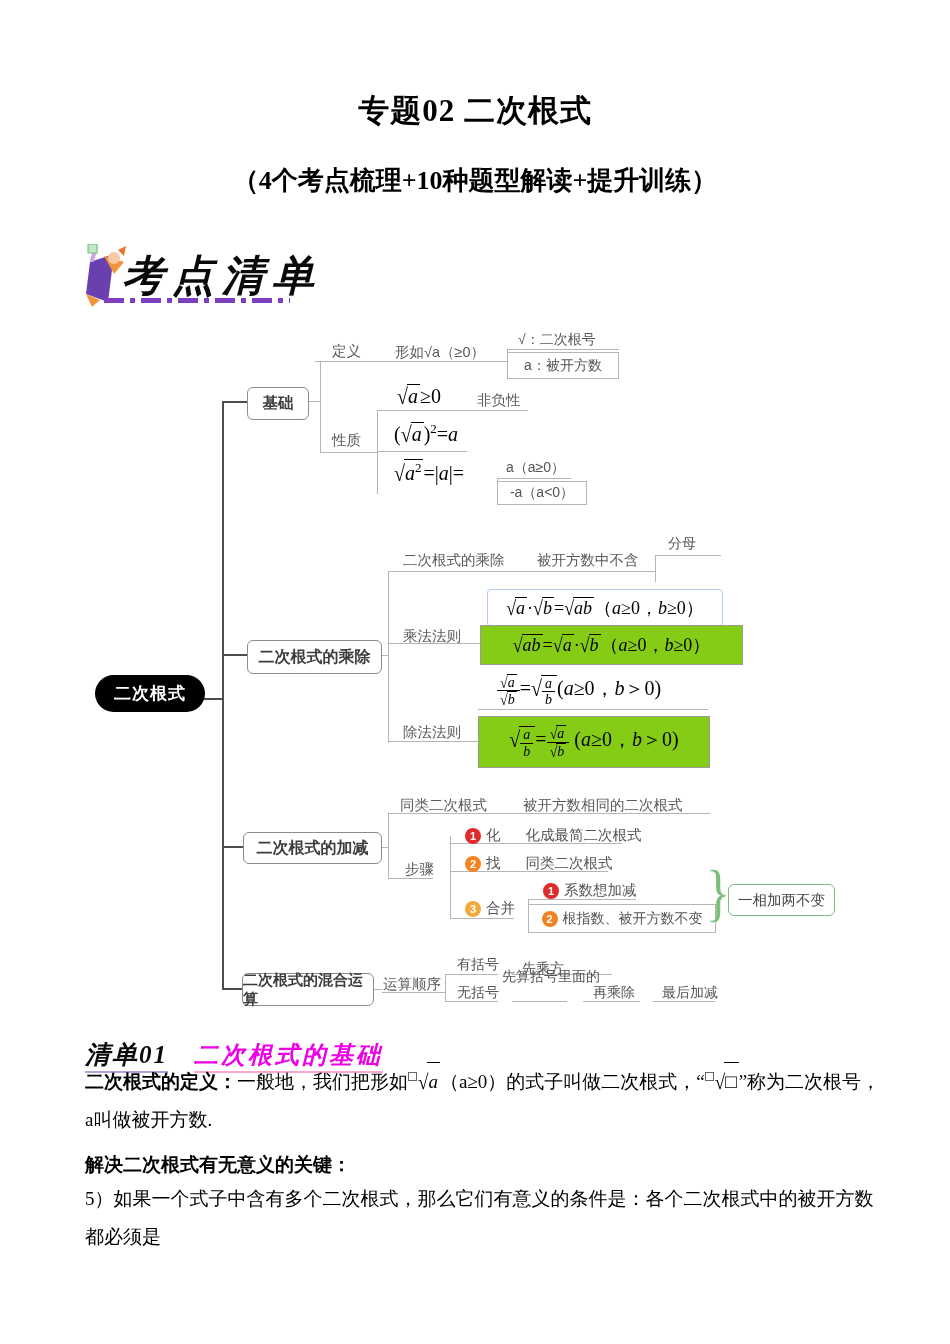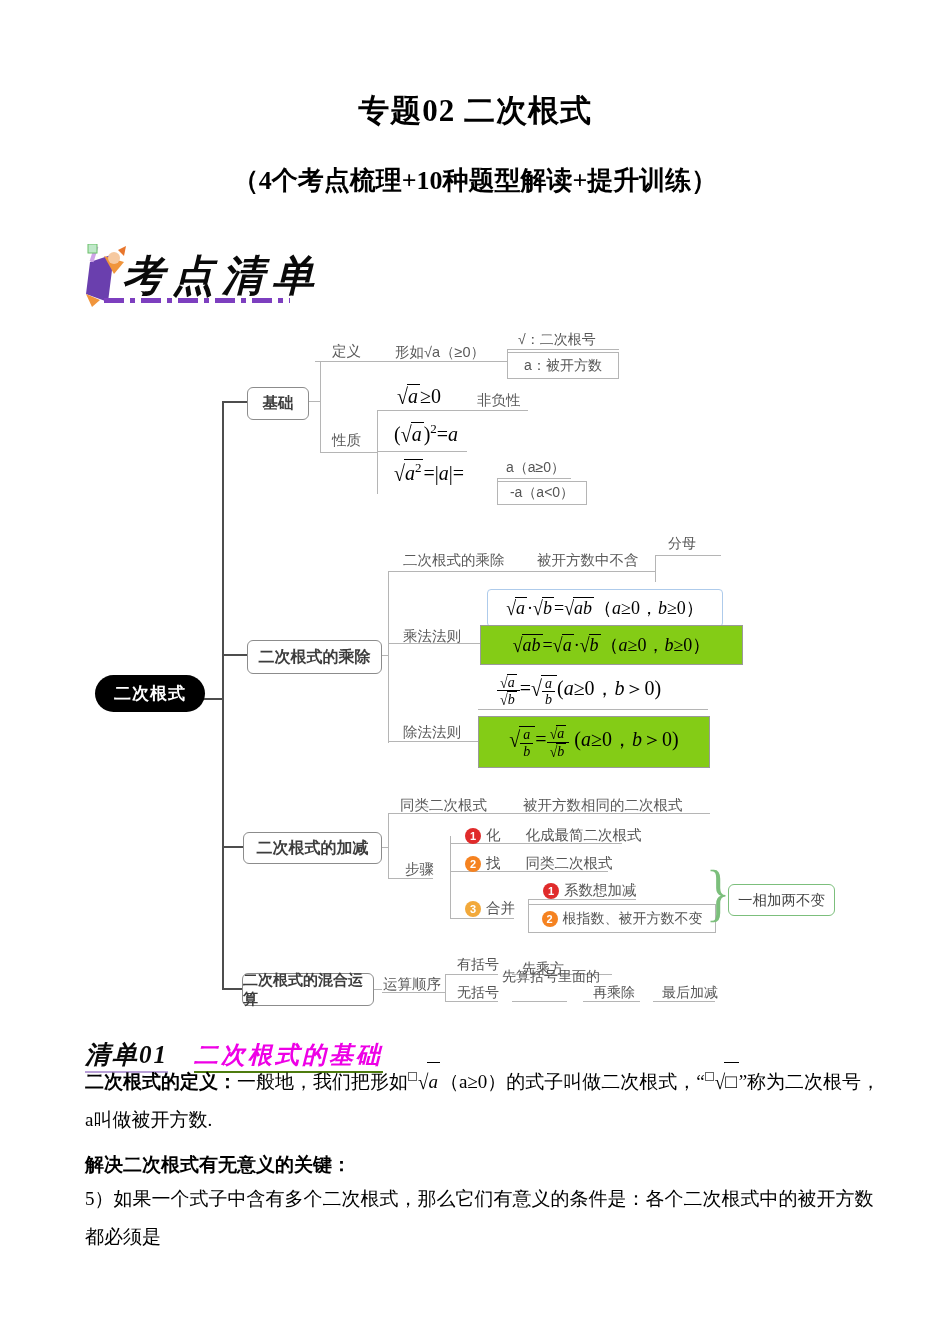--- a/index.html
+++ b/index.html
@@ -55,21 +55,21 @@
   .mfr .mnum{display:block;border-bottom:1px solid #000;padding:0 3px;}
   .mfr .mden{display:block;padding:0 3px;}
   .midx{display:inline-block;width:7px;height:7px;border:1px solid #666;vertical-align:super;margin-right:1px;}
   sup{font-size:0.65em;}
 
   
   .sec-head{left:85px;top:1038px;}
   .h-badge{font-family:"Liberation Serif",serif;font-weight:700;font-style:italic;font-size:25px;
            color:#0a0a0a;border-bottom:2px solid #b9a0d8;padding-bottom:3px;letter-spacing:2px;}
   .h-mag{font-family:"Liberation Serif",serif;font-weight:700;font-style:italic;font-size:24px;
-           color:#ee00e6;border-bottom:2px solid #4d7c0f;padding-bottom:3px;margin-left:26px;letter-spacing:3px;}
+           color:#ee00e6;border-bottom:2px solid #f9a8d4;padding-bottom:3px;margin-left:26px;letter-spacing:3px;}
   .para{position:absolute;left:85px;width:800px;font-family:"Liberation Serif",serif;font-size:19px;
         line-height:38px;color:#000;white-space:normal;}
   .bold-sans{font-family:"Liberation Sans",sans-serif;font-weight:700;}
 </style>
 </head>
 <body>
 
 <div class="page">
 
   <div class="abs doc-title">专题02 二次根式</div>

